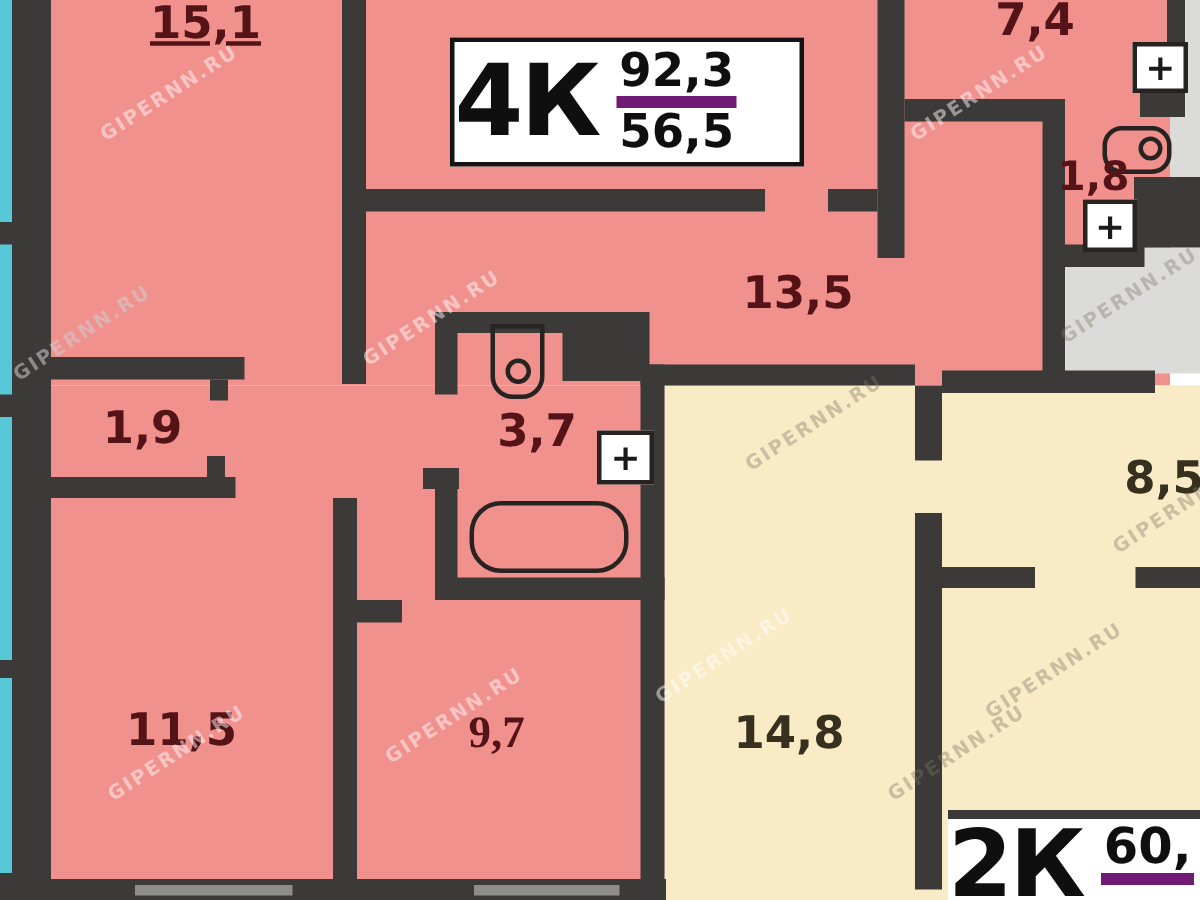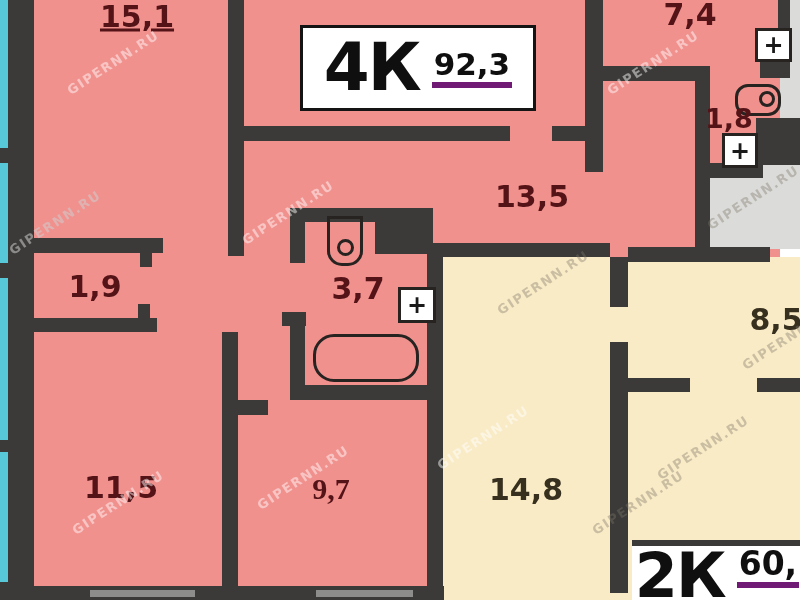--- a/index.html
+++ b/index.html
@@ -22,27 +22,27 @@
   .tone-pink{color:#541317;}
   .tone-yellow{color:#38301f;}
   .fixture{position:absolute;border:3px solid #262321;z-index:30;background:transparent;}
   .plus-box{
     position:absolute;border:3px solid #262321;background:#ffffff;z-index:35;
     display:flex;align-items:center;justify-content:center;
     font-weight:bold;font-size:24px;line-height:1;color:#1a1a1a;
   }
   .apt-label{
     position:absolute;background:#ffffff;z-index:50;
-    display:flex;align-items:center;justify-content:center;gap:12px;
+    display:flex;align-items:center;gap:12px;
     color:#0f0f0f;
   }
   .apt-label.bordered{border:3px solid #141414;}
   .apt-type{font-weight:bold;letter-spacing:-2px;line-height:1;}
   .apt-frac{display:flex;flex-direction:column;align-items:center;line-height:1.08;}
-  .apt-frac .num{font-weight:bold;border-bottom:6px solid #701a75;padding:0 2px;}
+  .apt-frac .num{font-weight:bold;border-bottom:8px solid #701a75;padding:0 2px;}
   .apt-frac .den{font-weight:bold;padding:0 2px;}
   .wm{
     position:absolute;transform:rotate(-33deg);transform-origin:center;
     font-size:13px;font-weight:bold;letter-spacing:1.5px;white-space:nowrap;
     z-index:60;pointer-events:none;
   }
   .wm-light{color:rgba(255,255,255,0.48);}
   .wm-dark{color:rgba(125,118,104,0.38);}
   .wm-gray{color:rgba(205,205,205,0.55);}
   .circle{position:absolute;border:3px solid #262321;border-radius:50%;}
@@ -114,20 +114,21 @@
       <span>+</span>
     </div>
   <div class="plus-box" style="left:398px;top:287px;width:32px;height:30px;">
       <span>+</span>
     </div>
 
   <div class="apt-label bordered" style="left:300px;top:25px;width:230px;height:80px;">
     <span class="apt-type" style="font-size:66px;">4К</span>
     <span class="apt-frac">
       <span class="num" style="font-size:31px;">92,3</span>
+      <span class="den" style="font-size:31px;">56,5</span>
     </span>
   </div>
   <div class="apt-label" style="left:632px;top:546px;width:170px;height:60px;">
     <span class="apt-type" style="font-size:62px;">2К</span>
     <span class="apt-frac" style="align-self:flex-start;">
       <span class="num" style="font-size:33px;">60,</span>
       <span class="den" style="font-size:33px;"></span>
     </span>
   </div>
 

